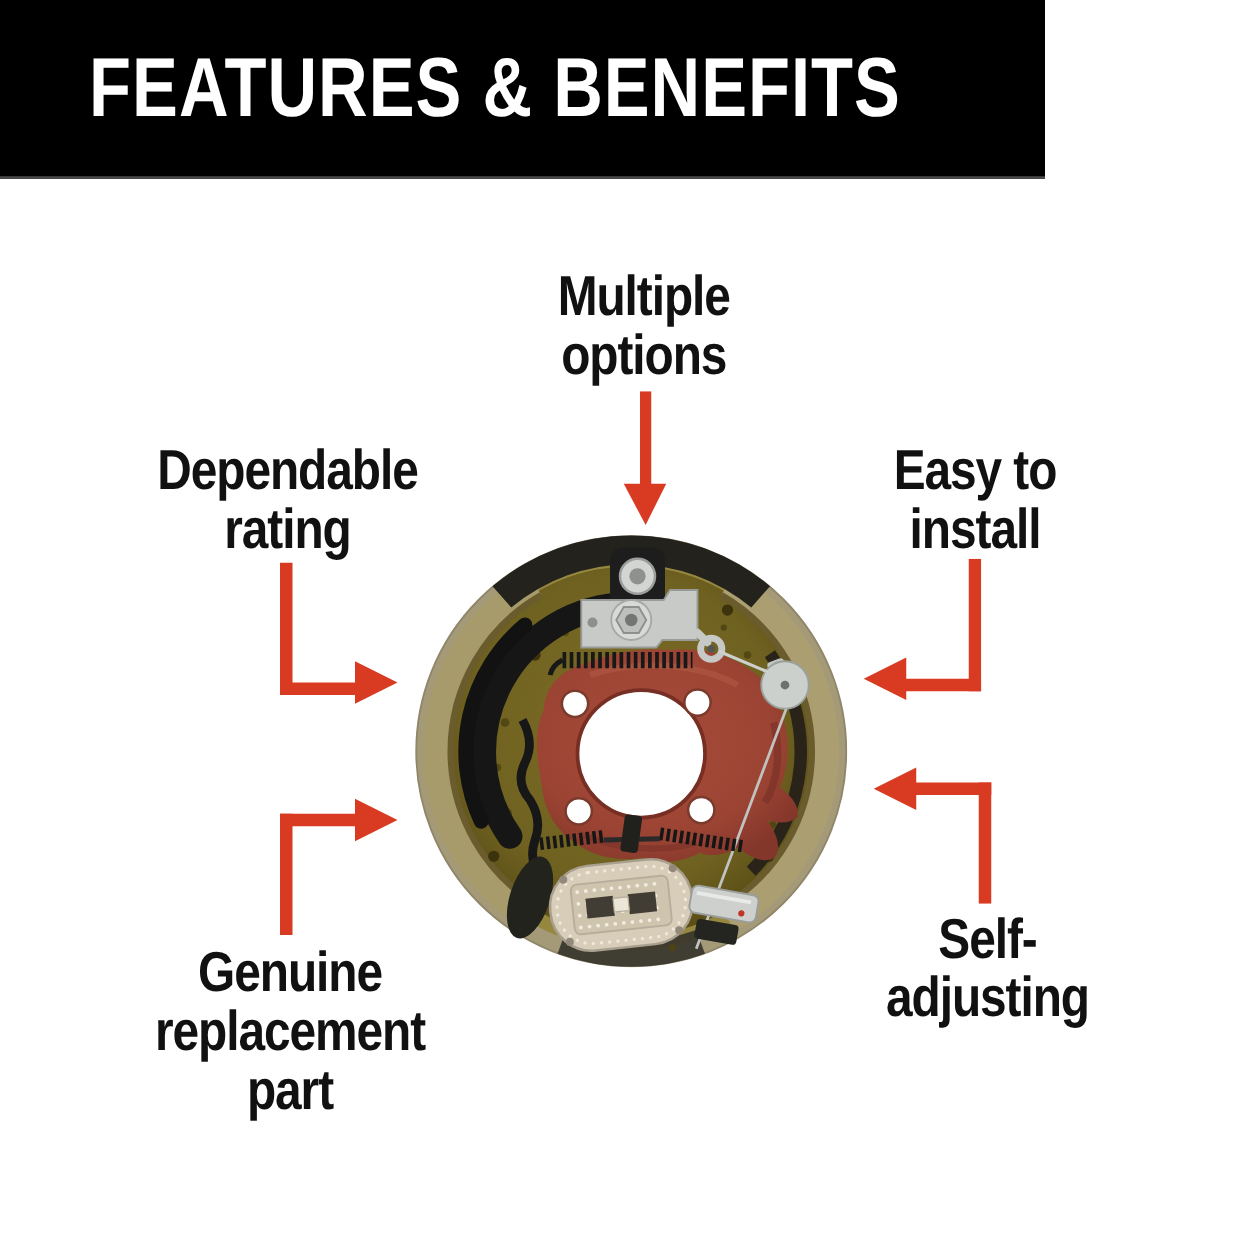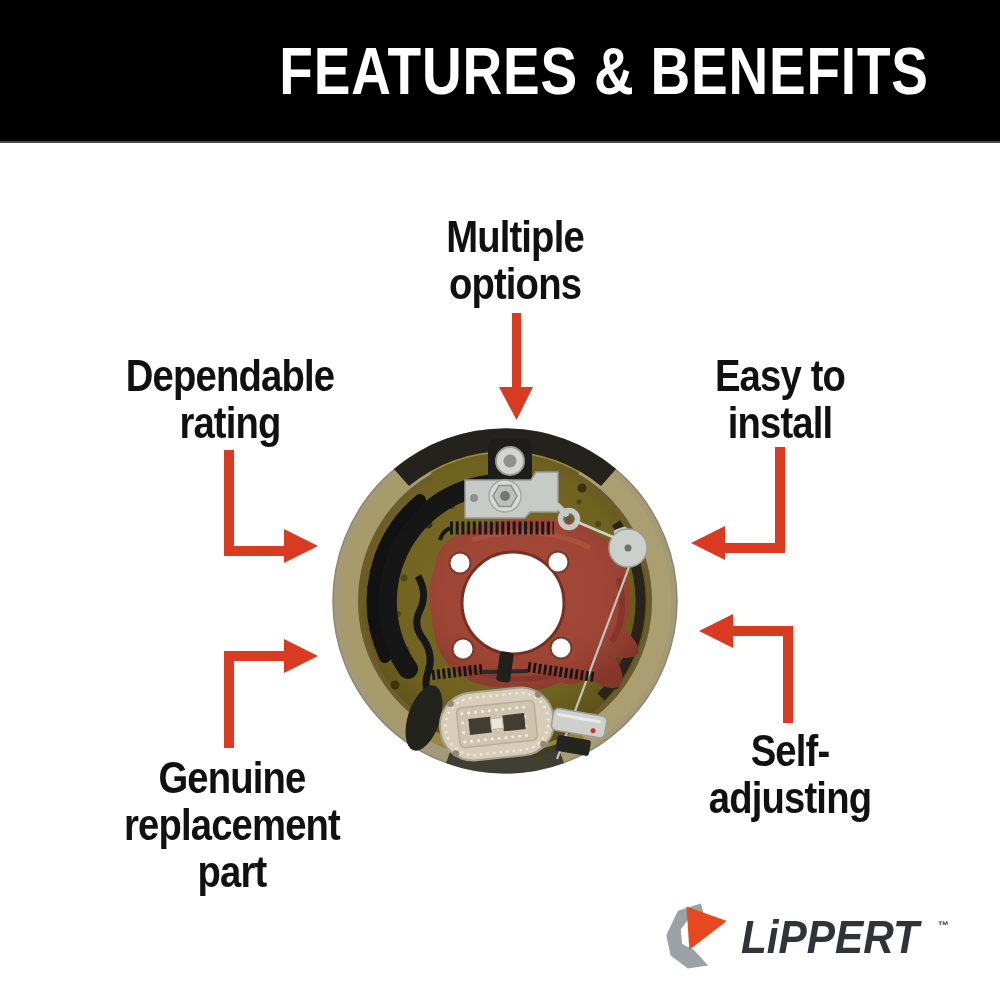--- a/index.html
+++ b/index.html
@@ -3,24 +3,24 @@
 <meta charset="utf-8">
 <style>
   html,body{margin:0;padding:0;background:#fff;}
   #canvas{
     position:relative;width:1000px;height:1000px;margin:0 auto;
     background:#ffffff;overflow:hidden;
     font-family:"Liberation Sans","DejaVu Sans",sans-serif;
   }
   
   .header{
-    position:absolute;left:0;top:0;width:1000px;height:141px;
+    position:absolute;left:0;top:0;width:836px;height:141px;
     background:var(--header-bg,#000);
     border-bottom:2px solid #4a4a4a;
-    display:flex;align-items:center;justify-content:flex-end;
+    display:flex;align-items:center;justify-content:flex-start;
   }
   .header-title{
     color:var(--header-text,#fff);
     font-size:67px;font-weight:bold;letter-spacing:1px;white-space:nowrap;
     transform:scaleX(0.82);
   }
   
   .callout{
     position:absolute;width:300px;text-align:center;
     color:var(--label-text,#111);
@@ -224,22 +224,14 @@
     </g>
 
     <g transform="rotate(10 246 296)">
       <rect x="220" y="284" width="54" height="22" rx="5" fill="#cdd0cd" stroke="#9a9d9a" stroke-width="1.5"></rect>
       <line x1="224" y1="290" x2="268" y2="290" stroke="#e8eae7" stroke-width="3"></line>
       <circle cx="262" cy="300" r="2.5" fill="#c23327"></circle>
       <rect x="228" y="310" width="34" height="16" rx="3" fill="#242420"></rect>
     </g>
   </svg>
 
-  <div class="logo">
-    <svg class="logo-mark" viewBox="0 0 100 94">
-      <path d="M54,2 L22,12 L6,46 L12,74 L36,92 L64,88 L44,66 L28,58 L26,38 L38,22 L58,16 Z" fill="var(--logo-gray,#9ba1a5)"></path>
-      <polygon points="34,6 90,26 38,66" fill="var(--logo-red,#e8481f)"></polygon>
-    </svg>
-    <div class="logo-word">LiPPERT</div>
-    <div class="logo-tm">™</div>
-  </div>
 
 </div>
 
 </body></html>

